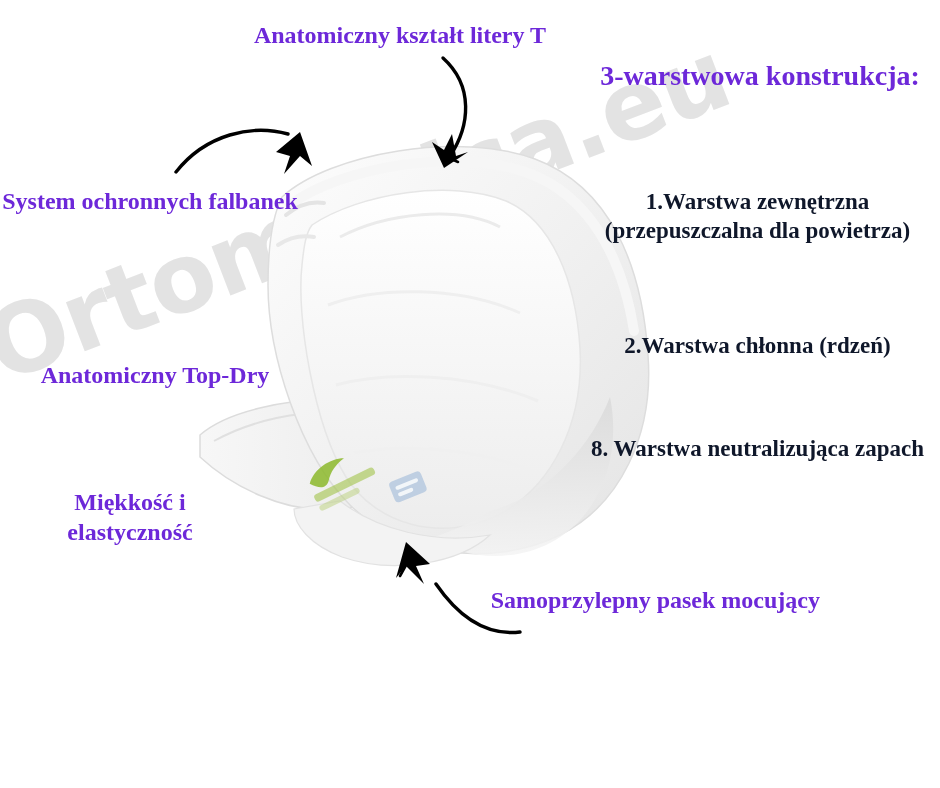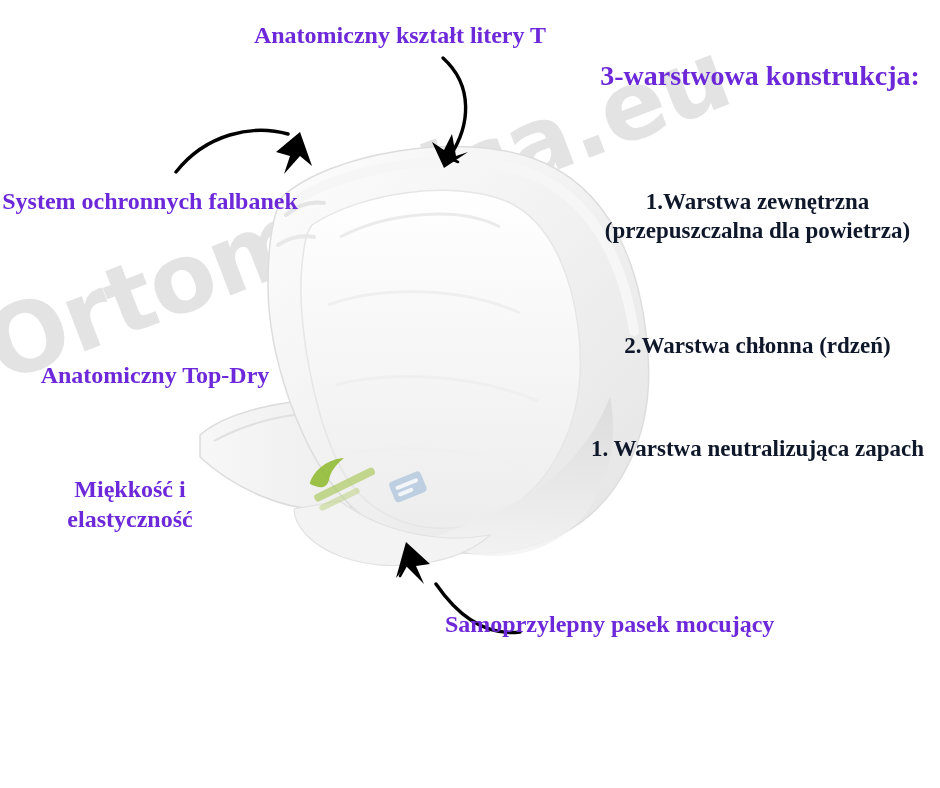--- a/index.html
+++ b/index.html
@@ -57,22 +57,22 @@
     font-weight: 700;
     line-height: 1.25;
     color: #000000;
   }
   .label.black { color: #6d28d9; }
   .label.green { color: #0f172a; }
 
   .l-top-shape   { left: 190px; top: 20px;  width: 420px; text-align: center; font-size: 24px; }
   .l-frills      { left: 0px;   top: 186px; width: 300px; text-align: center; font-size: 24px; }
   .l-topdry      { left: 0px;   top: 360px; width: 310px; text-align: center; font-size: 24px; }
-  .l-soft        { left: 10px;  top: 474px; width: 240px; text-align: center; font-size: 24px; }
-  .l-strip       { left: 445px; top: 585px; width: 375px; text-align: left; font-size: 24px; margin-top: 24px; }
+  .l-soft        { left: 10px;  top: 487px; width: 240px; text-align: center; font-size: 24px; }
+  .l-strip       { left: 445px; top: 585px; width: 375px; text-align: right; font-size: 24px; }
 
   .l-heading     { left: 590px; top: 58px;  width: 340px; text-align: center; font-size: 28px; font-family: Liberation Serif, serif; }
   .l-layer1      { left: 580px; top: 188px; width: 355px; text-align: center; font-size: 23px; }
   .l-layer2      { left: 580px; top: 332px; width: 355px; text-align: center; font-size: 23px; }
   .l-layer3      { left: 580px; top: 435px; width: 355px; text-align: center; font-size: 23px; }
 
   .arrows {
     position: absolute;
     left: 0; top: 0;
     width: 940px; height: 788px;
@@ -164,15 +164,15 @@
 
   <div class="label black l-top-shape">Anatomiczny kształt litery T</div>
   <div class="label black l-frills">System ochronnych falbanek</div>
   <div class="label black l-topdry">Anatomiczny Top-Dry</div>
   <div class="label black l-soft">Miękkość i elastyczność</div>
   <div class="label black l-strip">Samoprzylepny pasek mocujący</div>
 
   <div class="label black l-heading">3-warstwowa konstrukcja:</div>
   <div class="label green l-layer1">1.Warstwa zewnętrzna (przepuszczalna dla powietrza)</div>
   <div class="label green l-layer2">2.Warstwa chłonna (rdzeń)</div>
-  <div class="label green l-layer3">1. Warstwa neutralizująca zapach</div>
+  <div class="label green l-layer3">8. Warstwa neutralizująca zapach</div>
 
 </div>
 
 </body></html>

